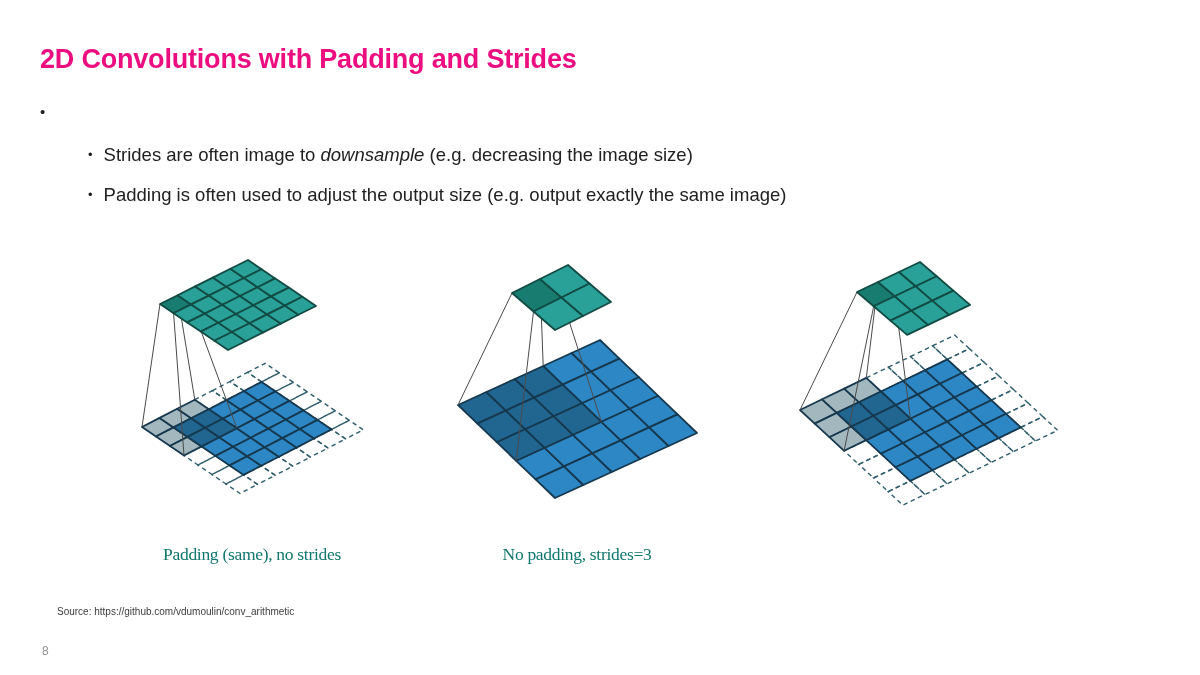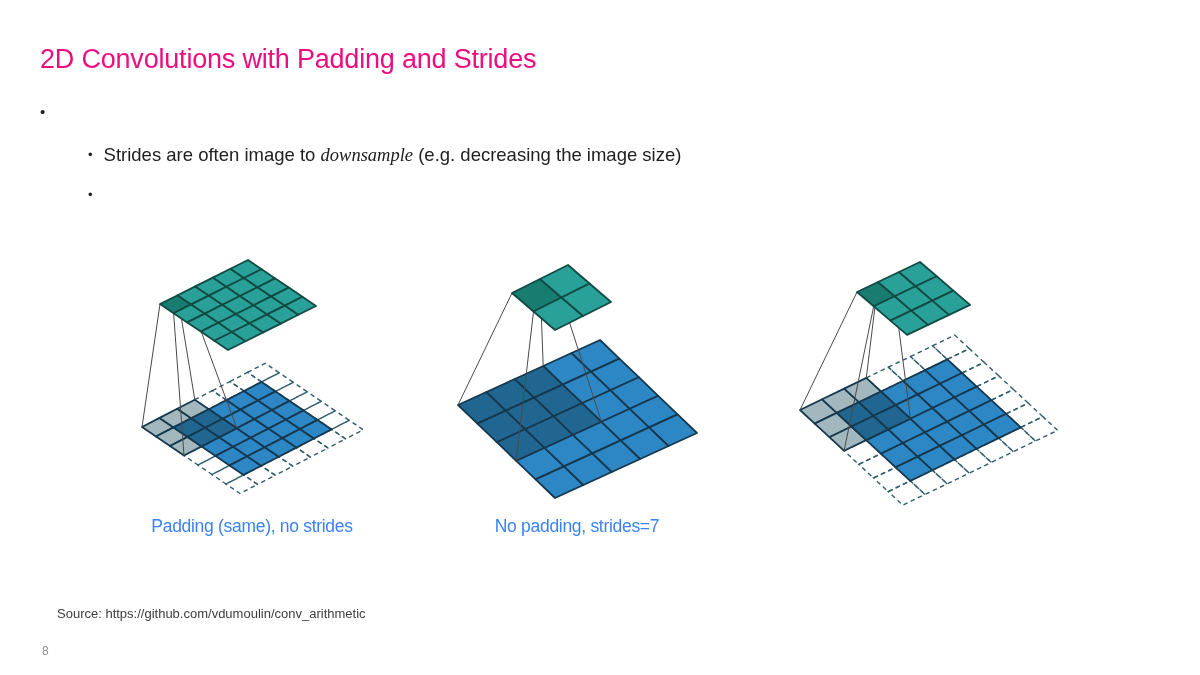--- a/index.html
+++ b/index.html
@@ -2,41 +2,41 @@
 <html><head>
 <meta charset="utf-8">
 <style>
   html,body{margin:0;padding:0;background:#fff;}
   .slide{
     position:relative;width:1200px;height:675px;background:#ffffff;
     font-family:"Liberation Sans","DejaVu Sans",sans-serif;overflow:hidden;
   }
   .title{
     position:absolute;left:40px;top:44px;margin:0;
-    font-size:27px;font-weight:normal;letter-spacing:-0.2px;color:#ec0e80;
+    font-size:27px;font-weight:bold;letter-spacing:-0.2px;color:#ec0e80;
   }
   .bullets{position:absolute;left:40px;top:99px;width:1110px;}
   .bullet-row{display:flex;align-items:flex-start;color:#212121;}
   .bullet-row.level1{font-size:21px;margin-bottom:16px;}
   .bullet-row.level2{font-size:18.5px;margin-left:48px;margin-bottom:14.5px;}
   .bullet-marker{flex:0 0 auto;margin-right:11px;position:relative;top:-1px;}
   .level1 .bullet-marker{font-size:15px;line-height:28px;}
   .level2 .bullet-marker{font-size:13px;line-height:25px;}
   .bullet-text{line-height:1.25;}
-  .bullet-text .it{font-style:italic;font-family:Liberation Serif, serif;}
+  .bullet-text .it{font-style:italic;}
   .diagram-layer{position:absolute;left:0;top:0;width:1200px;height:675px;pointer-events:none;}
   .caption{
-    position:absolute;top:515px;width:300px;text-align:center;
-    font-size:17.5px;letter-spacing:-0.3px;color:#3b82f6;line-height:22px;
+    position:absolute;top:543px;width:300px;text-align:center;
+    font-size:17.5px;letter-spacing:-0.3px;color:#0f766e;line-height:22px;font-family:Liberation Serif, serif;
   }
   .caption.c0{left:102px;}
   .caption.c1{left:427px;}
   .caption.c2{left:780px;}
   .source{
-    position:absolute;left:57px;top:606px;font-size:13px;color:#3d3d3d;letter-spacing:0;
+    position:absolute;left:57px;top:606px;font-size:10px;color:#3d3d3d;letter-spacing:0;
   }
   .page-number{
     position:absolute;left:42px;top:644px;font-size:12px;color:#8f8f8f;
   }
 </style>
 </head>
 <body>
 
 <div class="slide">
 
@@ -45,20 +45,21 @@
   <div class="bullets" id="bullets">
       <div class="bullet-row level1">
         <span class="bullet-marker">•</span>
       </div>
       <div class="bullet-row level2">
         <span class="bullet-marker">•</span>
         <span class="bullet-text"><span>Strides are often image to </span><span class="it">downsample</span><span> (e.g. decreasing the image size)</span></span>
       </div>
       <div class="bullet-row level2">
         <span class="bullet-marker">•</span>
+        <span class="bullet-text"><span>Padding is often used to adjust the output size (e.g. output exactly the same image)</span></span>
       </div>
     </div>
 
   <svg class="diagram-layer" id="diagram-svg" width="1200" height="675" viewBox="0 0 1200 675">
       <g>
         <g>
           <polygon points="184.0,455.5 201.6,446.4 215.6,455.9 198.0,465.0" fill="none" stroke="#2e5d6d" stroke-width="1.4" stroke-dasharray="4.5 3.5"></polygon>
           <polygon points="198.0,465.0 215.6,455.9 229.6,465.4 212.0,474.5" fill="none" stroke="#2e5d6d" stroke-width="1.4" stroke-dasharray="4.5 3.5"></polygon>
           <polygon points="212.0,474.5 229.6,465.4 243.6,474.9 226.0,484.0" fill="none" stroke="#2e5d6d" stroke-width="1.4" stroke-dasharray="4.5 3.5"></polygon>
           <polygon points="226.0,484.0 243.6,474.9 257.6,484.4 240.0,493.5" fill="none" stroke="#2e5d6d" stroke-width="1.4" stroke-dasharray="4.5 3.5"></polygon>
@@ -249,18 +250,18 @@
           <polygon points="894.7,296.3 915.7,286.3 932.4,300.6 911.4,310.6" fill="#2aa198" stroke="#114b44" stroke-width="1.8" stroke-linejoin="round"></polygon>
           <polygon points="911.4,310.6 932.4,300.6 949.1,314.9 928.1,324.9" fill="#2aa198" stroke="#114b44" stroke-width="1.8" stroke-linejoin="round"></polygon>
           <polygon points="899.0,272.0 920.0,262.0 936.7,276.3 915.7,286.3" fill="#2aa198" stroke="#114b44" stroke-width="1.8" stroke-linejoin="round"></polygon>
           <polygon points="915.7,286.3 936.7,276.3 953.4,290.6 932.4,300.6" fill="#2aa198" stroke="#114b44" stroke-width="1.8" stroke-linejoin="round"></polygon>
           <polygon points="932.4,300.6 953.4,290.6 970.1,304.9 949.1,314.9" fill="#2aa198" stroke="#114b44" stroke-width="1.8" stroke-linejoin="round"></polygon>
         </g>
       </g>
     </svg>
 
   <div class="caption c0">Padding (same), no strides</div>
-  <div class="caption c1">No padding, strides=7</div>
+  <div class="caption c1">No padding, strides=3</div>
 
   <div class="source">Source: https://github.com/vdumoulin/conv_arithmetic</div>
   <div class="page-number">8</div>
 
 </div>
 
 </body></html>

